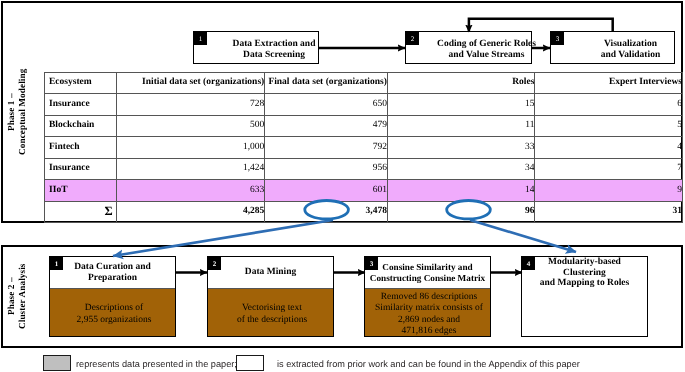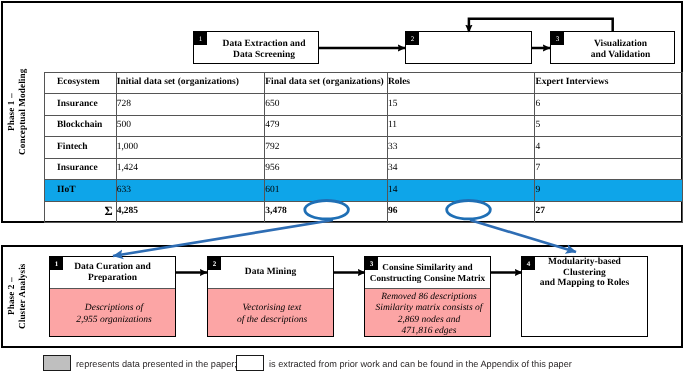--- a/index.html
+++ b/index.html
@@ -14,49 +14,49 @@
 
   
   .phase-label{position:absolute;font-weight:bold;font-size:9.2px;line-height:11px;
       text-align:center;writing-mode:vertical-rl;transform:rotate(180deg);
       letter-spacing:0.1px;}
 
   
   .pbox{position:absolute;box-sizing:border-box;border:1px solid #000;background:#fff;
         display:flex;align-items:center;justify-content:center;}
   .pbox .ptitle{font-weight:bold;font-size:9.5px;line-height:11.5px;text-align:center;
-                position:relative;top:2.8px;left:8px;}
+                position:relative;top:2.8px;left:18px;}
   .numtag{position:absolute;left:0;top:0;background:#000;color:#fff;
           font-size:7px;line-height:14.4px;width:13px;height:13px;text-align:center;
           font-family:"Liberation Serif",serif;}
 
   
   .p2box{position:absolute;box-sizing:border-box;border:1px solid #000;background:#fff;
          display:flex;flex-direction:column;}
   .p2head{position:relative;height:31px;flex:0 0 31px;box-sizing:border-box;
           display:flex;align-items:center;justify-content:center;
           font-weight:bold;font-size:9.5px;line-height:11.5px;text-align:center;}
   .p2head.three{line-height:10.4px;}
   .p2head.narrow{font-size:9.2px;}
   .p2head span{position:relative;top:0.6px;}
-  .p2body{box-sizing:border-box;background:#fca5a5;border-top:1px solid #555;
+  .p2body{box-sizing:border-box;background:#a16207;border-top:1px solid #555;
           flex:1 1 auto;
           display:flex;align-items:center;justify-content:center;
-          font-size:9.5px;line-height:11.6px;text-align:center;font-style:italic;}
+          font-size:9.5px;line-height:11.6px;text-align:center;}
   .p2body > span{position:relative;top:2.3px;left:1.5px;}
 
   
   #tbl{position:absolute;border-collapse:collapse;table-layout:fixed;}
-  #tbl td{border:1px solid #555;font-size:9.5px;padding:0;text-align:left;
+  #tbl td{border:1px solid #555;font-size:9.5px;padding:0;text-align:right;
           vertical-align:middle;line-height:1;box-sizing:border-box;
           overflow:hidden;white-space:nowrap;}
   #tbl tr{height:21.43px;}
-  #tbl td.lft{text-align:left;padding-left:12px;font-weight:bold;}
+  #tbl td.lft{text-align:left;padding-left:4px;font-weight:bold;}
   #tbl tr.hdr td{font-weight:bold;}
-  #tbl tr.shaded td{background:#0ea5e9;}
+  #tbl tr.shaded td{background:#f0abfc;}
   #tbl tr.sum td{font-weight:bold;}
   #tbl td.sig{text-align:right;padding-right:3px;font-weight:normal;font-size:12.5px;}
 
   
   .legbox{position:absolute;box-sizing:border-box;border:1.5px solid #1a1a1a;}
   .legtext{position:absolute;font-family:"Liberation Sans",sans-serif;font-size:9.2px;
            color:#231f20;white-space:nowrap;}
 
   svg.ov{position:absolute;left:0;top:0;width:685px;height:372px;overflow:visible;}
 
@@ -71,39 +71,40 @@
   #tbl{left:44px;top:72px;width:639px;height:150px;}
 
   #p2b1{left:49px;top:256px;width:127px;height:81px;}
   #p2b2{left:207px;top:256px;width:127px;height:81px;}
   #p2b3{left:364px;top:256px;width:127px;height:81px;}
   #p2b4{left:521px;top:256px;width:127px;height:81px;}
 
   #leg-gray{left:43px;top:355px;width:28px;height:16px;background:#bfbfbf;}
   #leg-t1{left:76px;top:359px;}
   #leg-white{left:236px;top:355px;width:28px;height:16px;background:#fff;}
-  #leg-t2{left:269px;top:359px;}
+  #leg-t2{left:277px;top:359px;}
 </style>
 </head>
 <body>
 
 <div class="frame" id="phase1-frame"></div>
 <div class="frame" id="phase2-frame"></div>
 
 <div class="phase-label" id="p1label">
   <span>Phase 1 –</span><br>
   <span>Conceptual Modeling</span>
 </div>
 
 <div class="pbox" id="p1b1">
   <div class="numtag">1</div>
   <div class="ptitle">Data Extraction and<br>Data Screening</div>
 </div>
 <div class="pbox" id="p1b2">
   <div class="numtag">2</div>
+  <div class="ptitle">Coding of Generic Roles<br>and Value Streams</div>
 </div>
 <div class="pbox" id="p1b3">
   <div class="numtag">3</div>
   <div class="ptitle">Visualization<br>and Validation</div>
 </div>
 
 <div class="phase-label" id="p2label">
   <span>Phase 2 –</span><br>
   <span>Cluster Analysis</span>
 </div>
@@ -184,21 +185,21 @@
         <td class="">633</td>
         <td class="">601</td>
         <td class="">14</td>
         <td class="">9</td>
       </tr>
       <tr class="sum">
         <td class="sig">Σ</td>
         <td class="">4,285</td>
         <td class="">3,478</td>
         <td class="">96</td>
-        <td class="">27</td>
+        <td class="">31</td>
       </tr>
     </tbody>
   </table>
 
 <svg class="ov" id="overlay" viewBox="0 0 685 372">
   <defs>
     <marker id="ah" markerWidth="8" markerHeight="8" refX="7.4" refY="4" orient="auto" markerUnits="userSpaceOnUse">
       <path d="M0,0.3 L7.8,4 L0,7.7 L1.3,4 Z" fill="#000"></path>
     </marker>
     <marker id="ahb" markerWidth="11" markerHeight="11" refX="10.2" refY="5.5" orient="auto" markerUnits="userSpaceOnUse">

